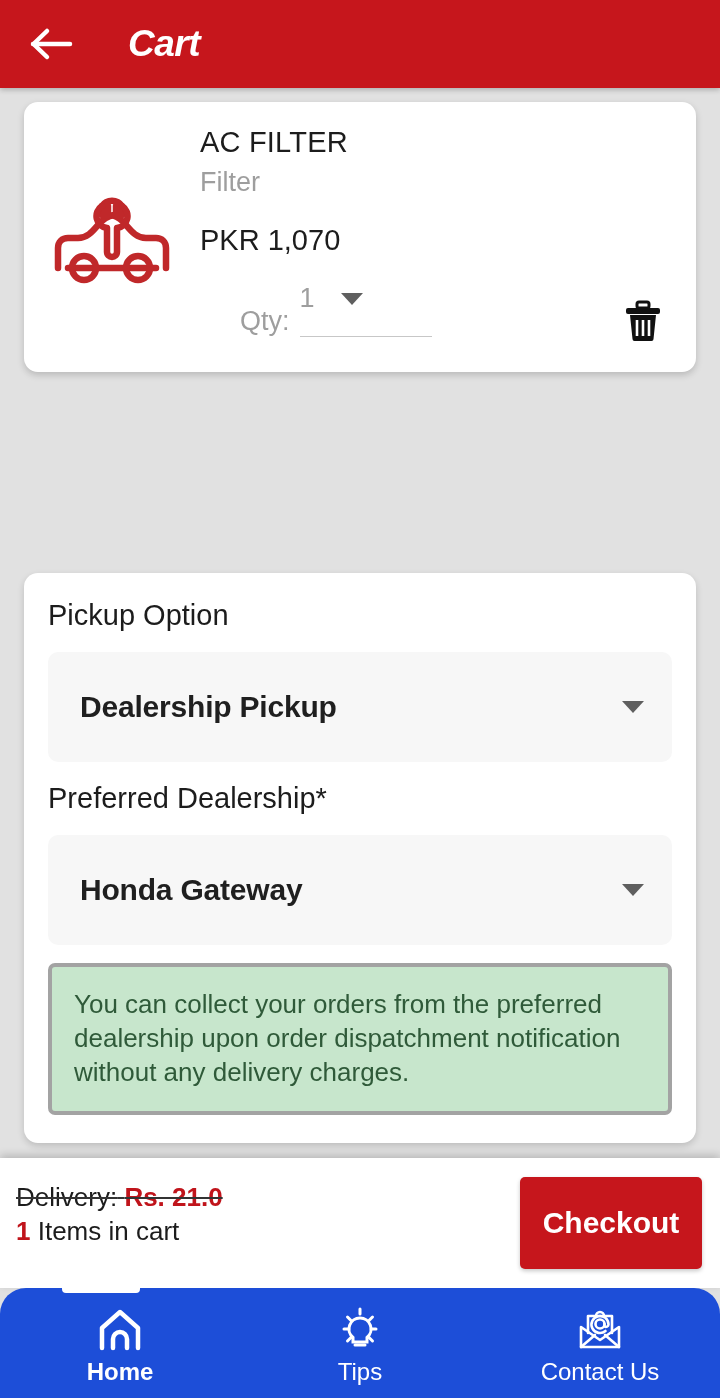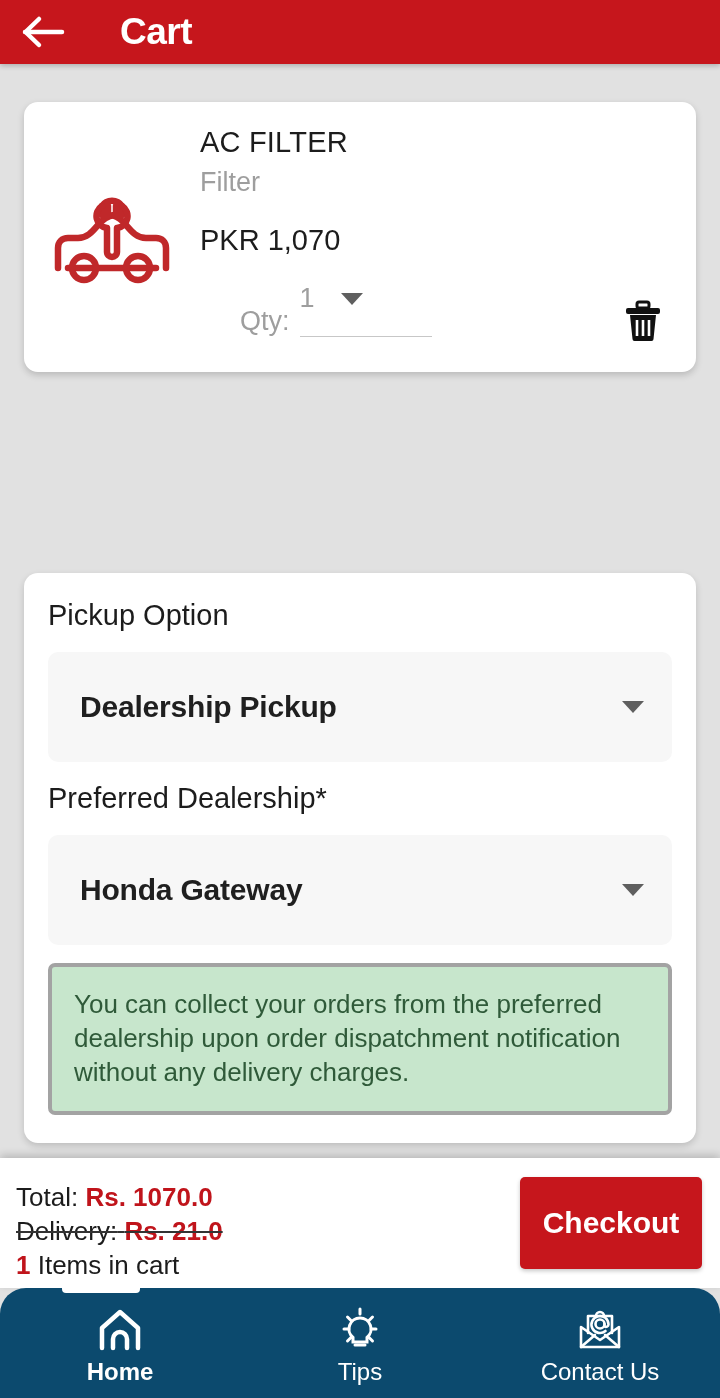--- a/index.html
+++ b/index.html
@@ -14,27 +14,28 @@
     background: #e1e1e1;
     overflow: hidden;
     position: relative;
   }
 
   
   .appbar {
     position: absolute;
     top: 0; left: 0;
     width: 720px;
-    height: 64px;
+    height: 88px;
     background: #c6161c;
     display: flex;
     align-items: center;
-    padding-left: 16px;
+    padding-left: 24px;
     box-shadow: 0 2px 5px rgba(0,0,0,0.22);
     z-index: 30;
+    font-style: italic;
   }
   .back-btn {
     width: 56px;
     height: 56px;
     display: flex;
     align-items: center;
     justify-content: center;
     cursor: pointer;
   }
   .appbar-title {
@@ -225,21 +226,21 @@
     cursor: pointer;
     box-shadow: 0 2px 4px rgba(0,0,0,0.22);
   }
 
   
   .bottom-nav {
     position: absolute;
     bottom: 0; left: 0;
     width: 720px;
     height: 110px;
-    background: #0c4a6e;
+    background: #1d4ed8;
     border-top-left-radius: 26px;
     border-top-right-radius: 26px;
     display: flex;
     z-index: 25;
   }
   .nav-indicator {
     position: absolute;
     top: -4px;
     left: 62px;
     width: 78px;
@@ -332,24 +333,20 @@
       <span class="dropdown-value">Honda Gateway</span>
       <span class="caret"></span>
     </div>
     <div class="notice">You can collect your orders from the preferred dealership upon order dispatchment notification without any delivery charges.</div>
   </div>
 
 </div>
 
 <div class="summary">
   <div class="summary-lines">
-    <div class="sum-line">
-      <span>Total:</span>
-      <span class="sum-strong">Rs. 1070.0</span>
-    </div>
     <div class="sum-line sum-strike">
       <span>Delivery:</span>
       <span class="sum-strong">Rs. 21.0</span>
     </div>
     <div class="sum-line">
       <span class="sum-strong">1</span>
       <span>Items in cart</span>
     </div>
   </div>
   <div class="checkout-btn">Checkout</div>

